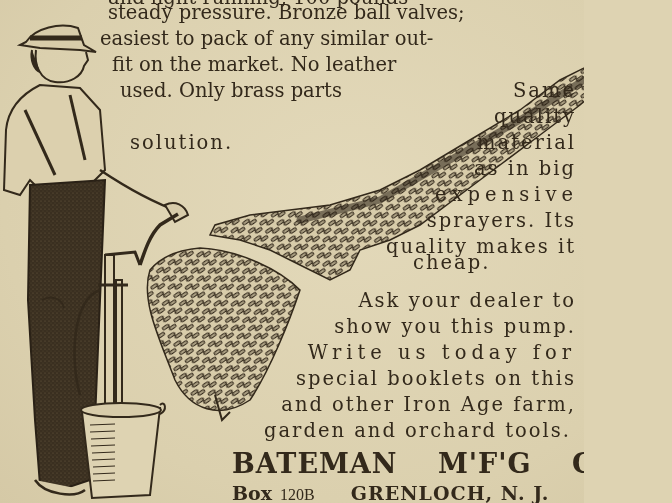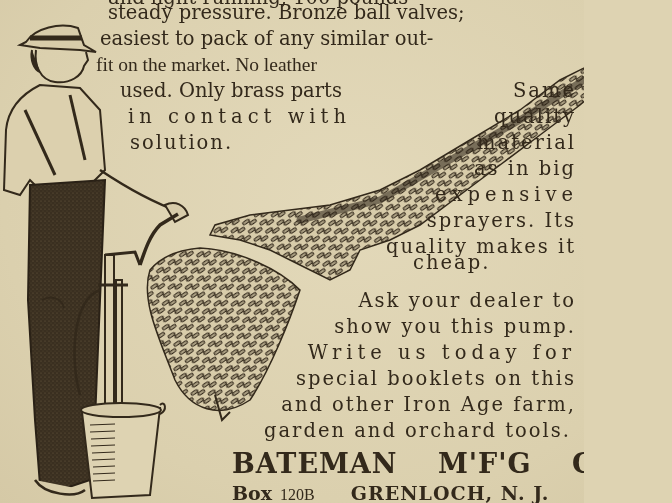--- a/index.html
+++ b/index.html
@@ -98,23 +98,22 @@
           <path d="M93,481 L115,480"></path>
       </g>
       <path d="M160,405 C165,400 168,410 160,414"></path>
     </g>
   </svg>
 
   <div class="cut">and light running, 100 pounds</div>
 
   <div class="line" style="left:108px; top:2px;">steady pressure. Bronze ball valves;</div>
   <div class="line" style="left:100px; top:28px;">easiest to pack of any similar out-</div>
-  <div class="line" style="left:96px; top:54px;font-family:Liberation Serif, serif;">fit on the market. No leather</div>
+  <div class="line" style="left:112px; top:54px;">fit on the market. No leather</div>
   <div class="line" style="left:120px; top:80px;">used. Only brass parts</div>
-  <div class="line wider" style="left:128px; top:106px;">in contact with</div>
   <div class="line wide" style="left:130px; top:132px;">solution.</div>
 
   <div class="line wide" style="right:8px; top:80px; text-align:center;">Same</div>
   <div class="line wide" style="right:8px; top:106px; text-align:right;">quality</div>
   <div class="line wide" style="right:8px; top:132px; text-align:right;">material</div>
   <div class="line wide" style="right:8px; top:158px; text-align:right;">as in big</div>
   <div class="line wider" style="right:6px; top:184px; text-align:right;">expensive</div>
   <div class="line wide" style="right:8px; top:210px; text-align:right;">sprayers. Its</div>
   <div class="line wide" style="right:8px; top:236px; text-align:right;">quality makes it</div>
   <div class="line wide" style="left:413px; top:252px;">cheap.</div>

